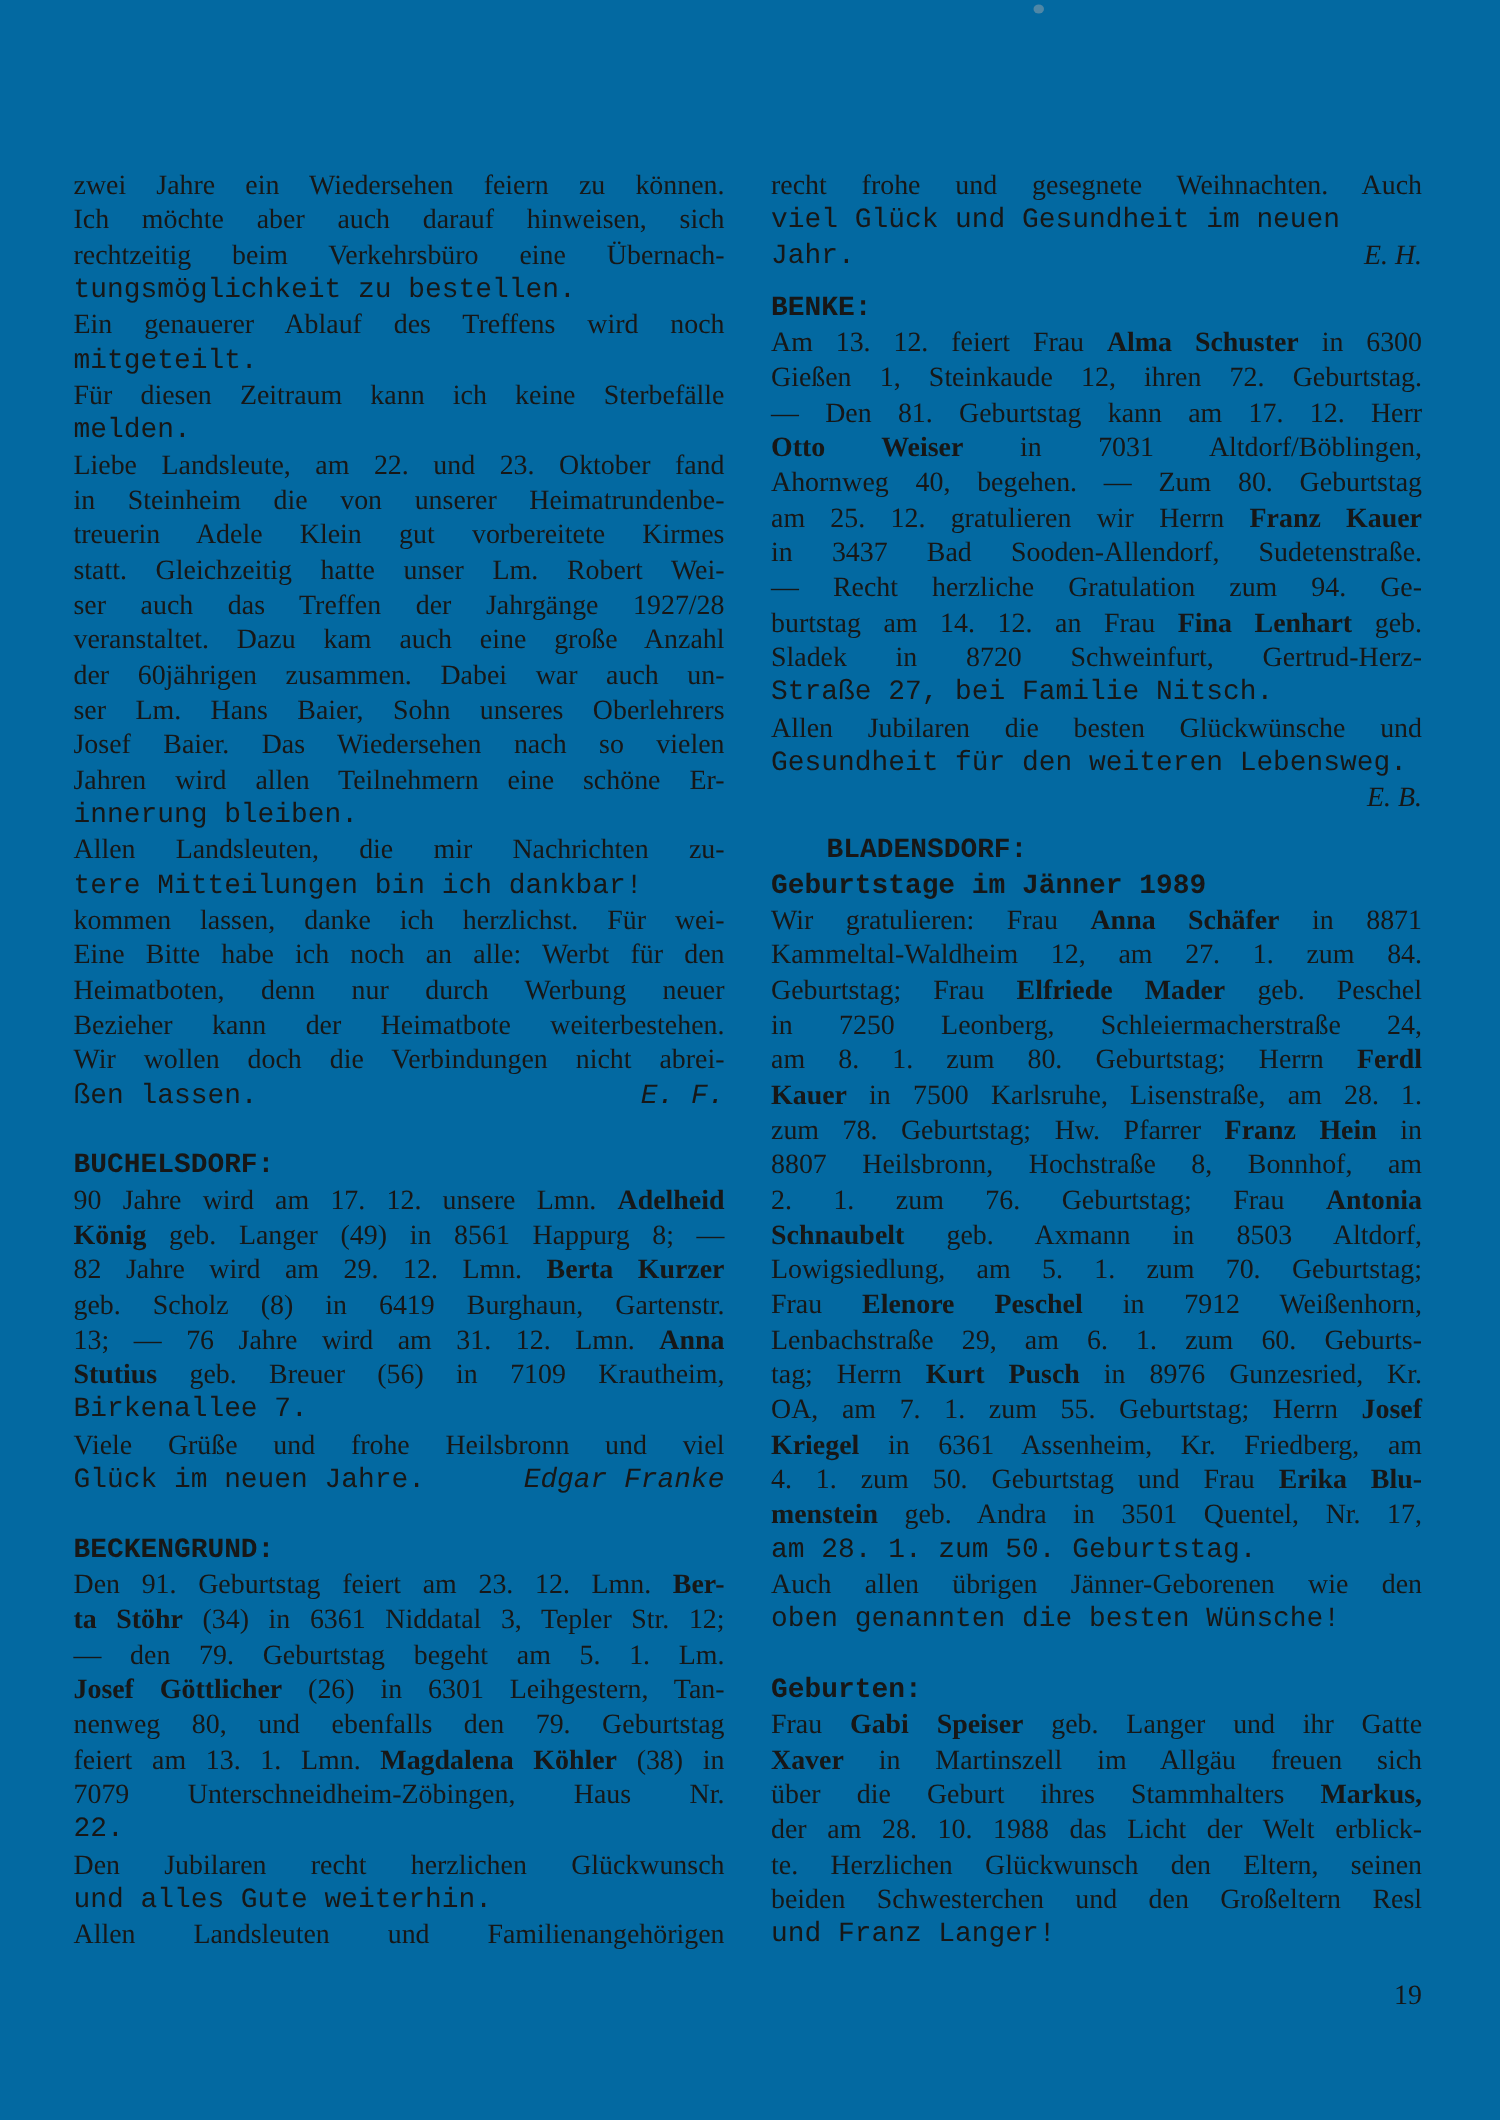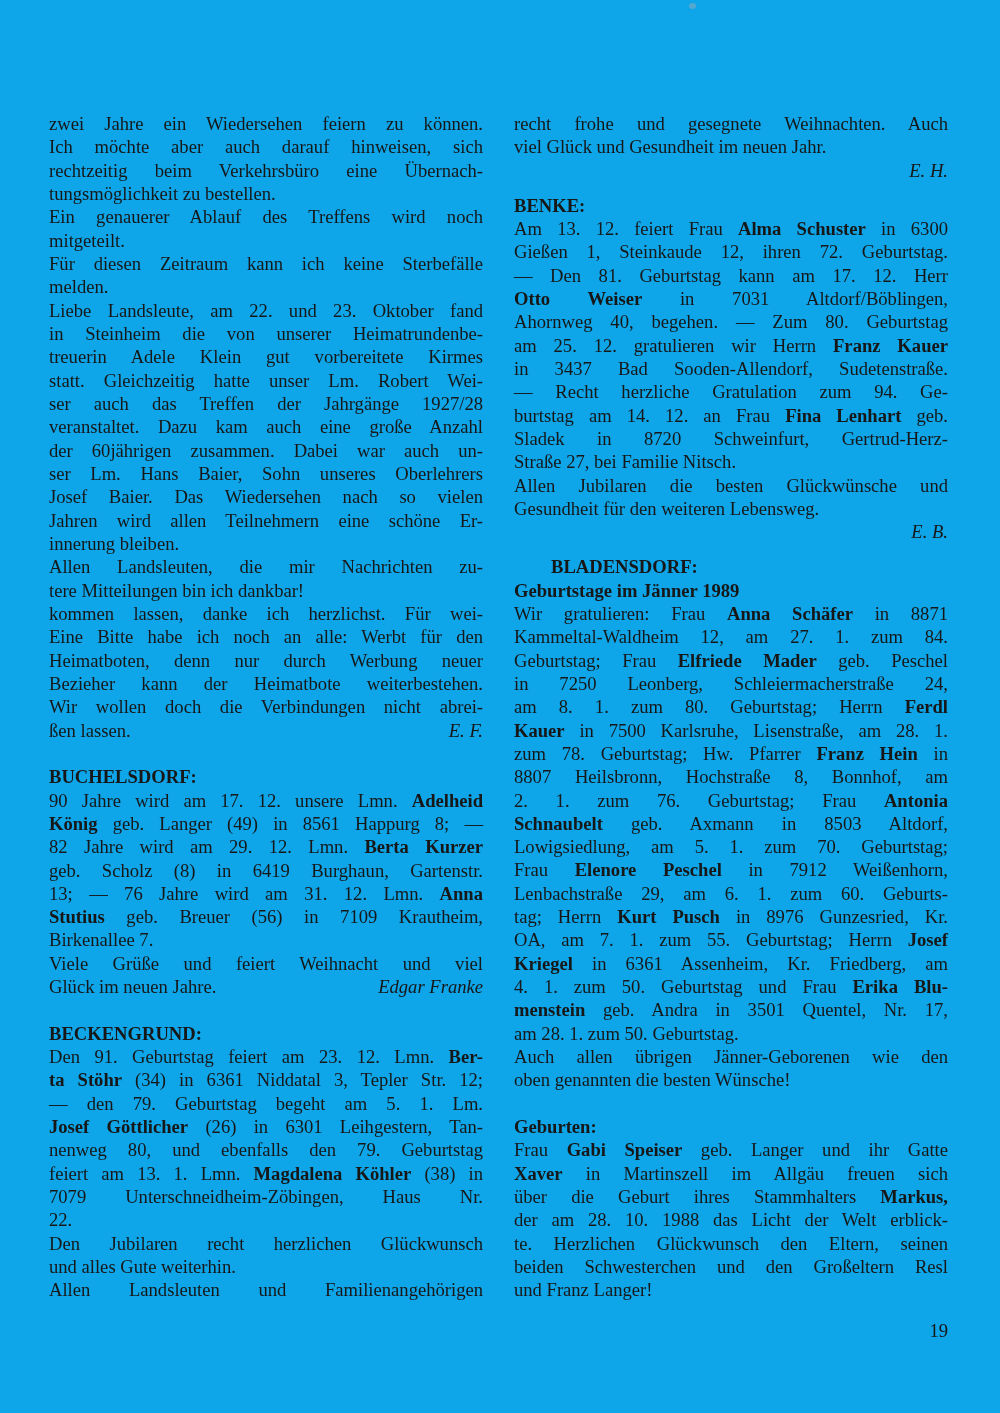--- a/index.html
+++ b/index.html
@@ -4,21 +4,21 @@
 <style>
   html, body {
     margin: 0;
     padding: 0;
     background: #ffffff;
   }
   .page {
     position: relative;
     width: 1000px;
     height: 1413px;
-    background: #0ea5e9;
+    background: #0369a1;
     color: #171717;
     font-family: "Liberation Serif", "DejaVu Serif", serif;
     overflow: hidden;
   }
   .column {
     position: absolute;
     top: 112px;
     width: 434px;
     font-size: 18.6px;
     line-height: 23.33px;
@@ -27,21 +27,21 @@
   .column.right { left: 514px; }
   .line {
     height: 23.33px;
     overflow: visible;
   }
   .aj {
     text-align: justify;
     text-align-last: justify;
     -moz-text-align-last: justify;
   }
-  .al { text-align: left; }
+  .al { text-align: left; font-family: Liberation Mono, monospace; }
   .ar { text-align: right; }
   .split {
     display: flex;
     justify-content: space-between;
     align-items: flex-end;
   }
   .b { font-weight: bold; }
   .i { font-style: italic; }
   .scan-speck {
     position: absolute;
@@ -91,21 +91,21 @@
         <span><span class="i">E. F.</span></span>
       </div>
       <div class="line al" style="margin-top: 23.33px;"><span class="b">BUCHELSDORF:</span></div>
       <div class="line aj"><span>90 Jahre wird am 17. 12. unsere Lmn. </span><span class="b">Adelheid</span></div>
       <div class="line aj"><span class="b">König</span><span> geb. Langer (49) in 8561 Happurg 8; —</span></div>
       <div class="line aj"><span>82 Jahre wird am 29. 12. Lmn. </span><span class="b">Berta Kurzer</span></div>
       <div class="line aj"><span>geb. Scholz (8) in 6419 Burghaun, Gartenstr.</span></div>
       <div class="line aj"><span>13; — 76 Jahre wird am 31. 12. Lmn. </span><span class="b">Anna</span></div>
       <div class="line aj"><span class="b">Stutius</span><span> geb. Breuer (56) in 7109 Krautheim,</span></div>
       <div class="line al"><span>Birkenallee 7.</span></div>
-      <div class="line aj"><span>Viele Grüße und feiert Weihnacht und viel</span></div>
+      <div class="line aj"><span>Viele Grüße und frohe Heilsbronn und viel</span></div>
       <div class="line al split">
         <span><span>Glück im neuen Jahre.</span></span>
         <span><span class="i">Edgar Franke</span></span>
       </div>
       <div class="line al" style="margin-top: 23.33px;"><span class="b">BECKENGRUND:</span></div>
       <div class="line aj"><span>Den 91. Geburtstag feiert am 23. 12. Lmn. </span><span class="b">Ber-</span></div>
       <div class="line aj"><span class="b">ta Stöhr</span><span> (34) in 6361 Niddatal 3, Tepler Str. 12;</span></div>
       <div class="line aj"><span>— den 79. Geburtstag begeht am 5. 1. Lm.</span></div>
       <div class="line aj"><span class="b">Josef Göttlicher</span><span> (26) in 6301 Leihgestern, Tan-</span></div>
       <div class="line aj"><span>nenweg 80, und ebenfalls den 79. Geburtstag</span></div>

